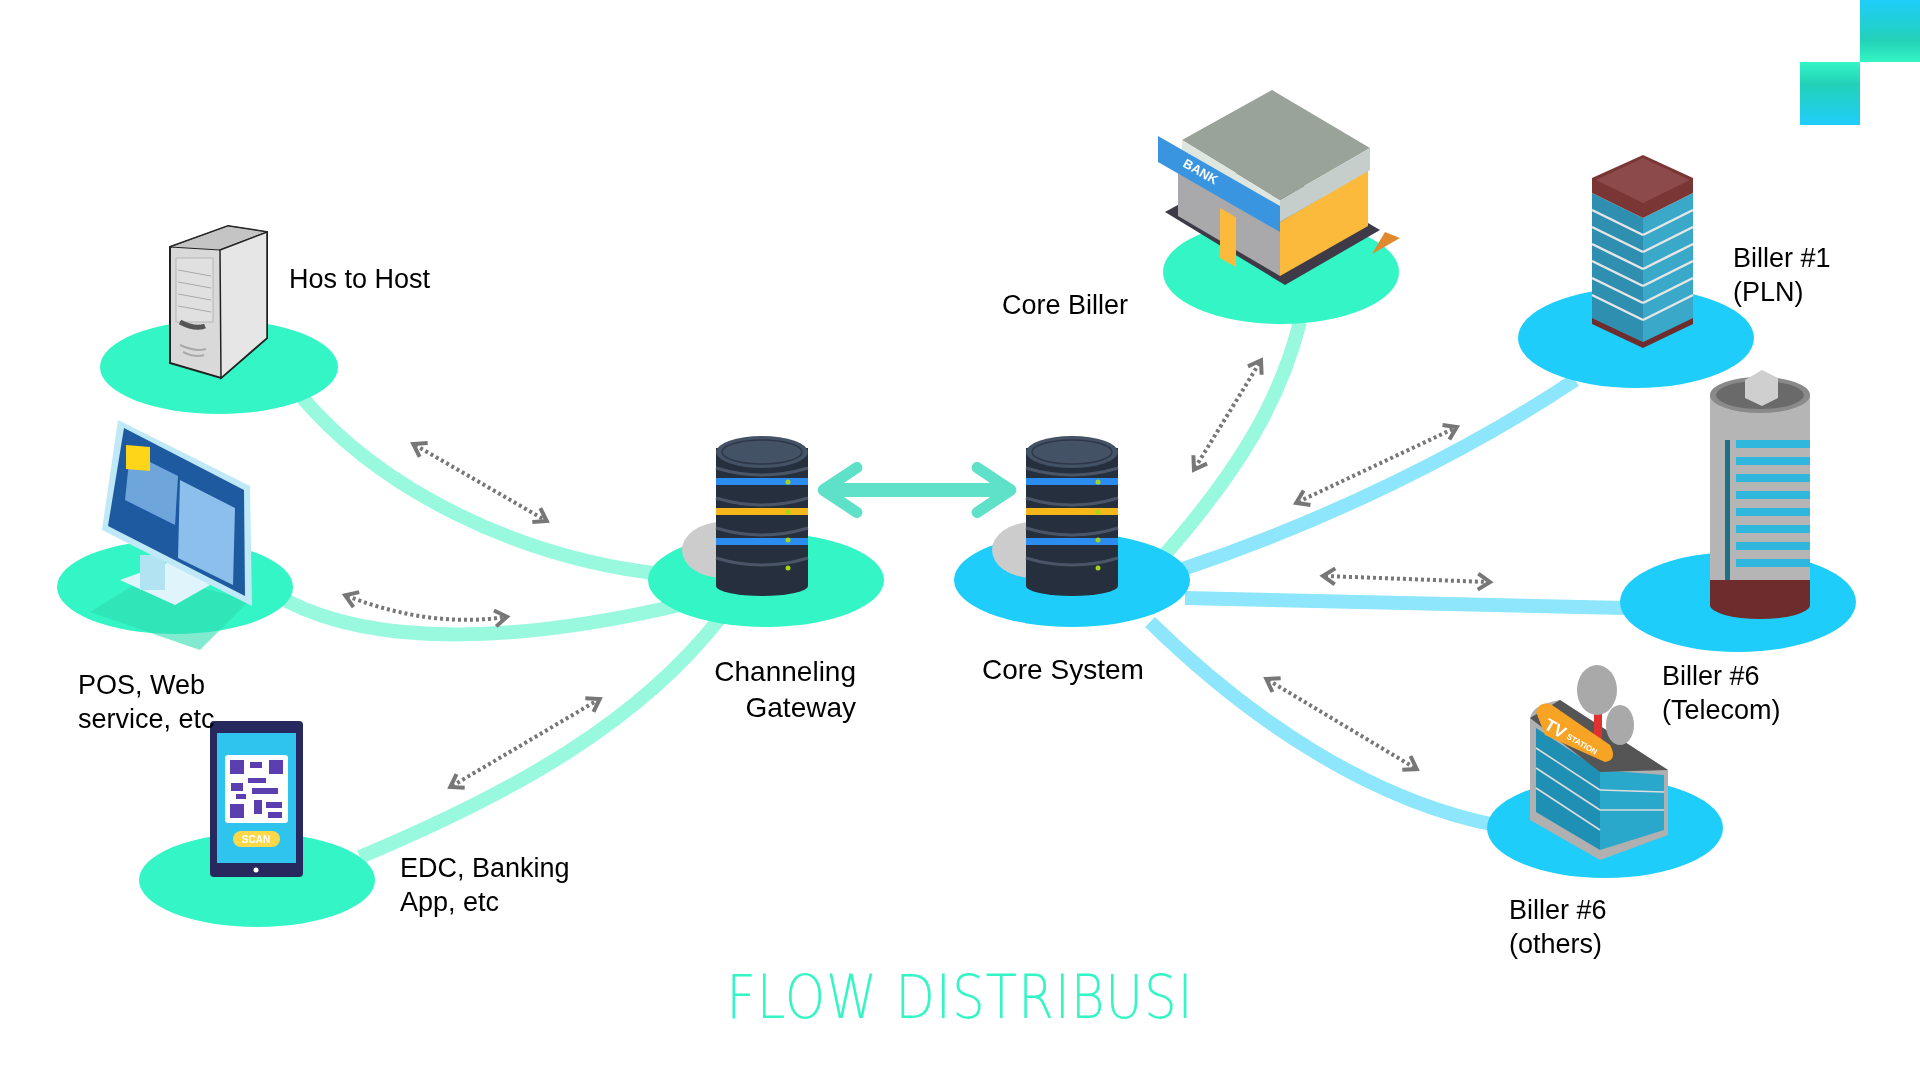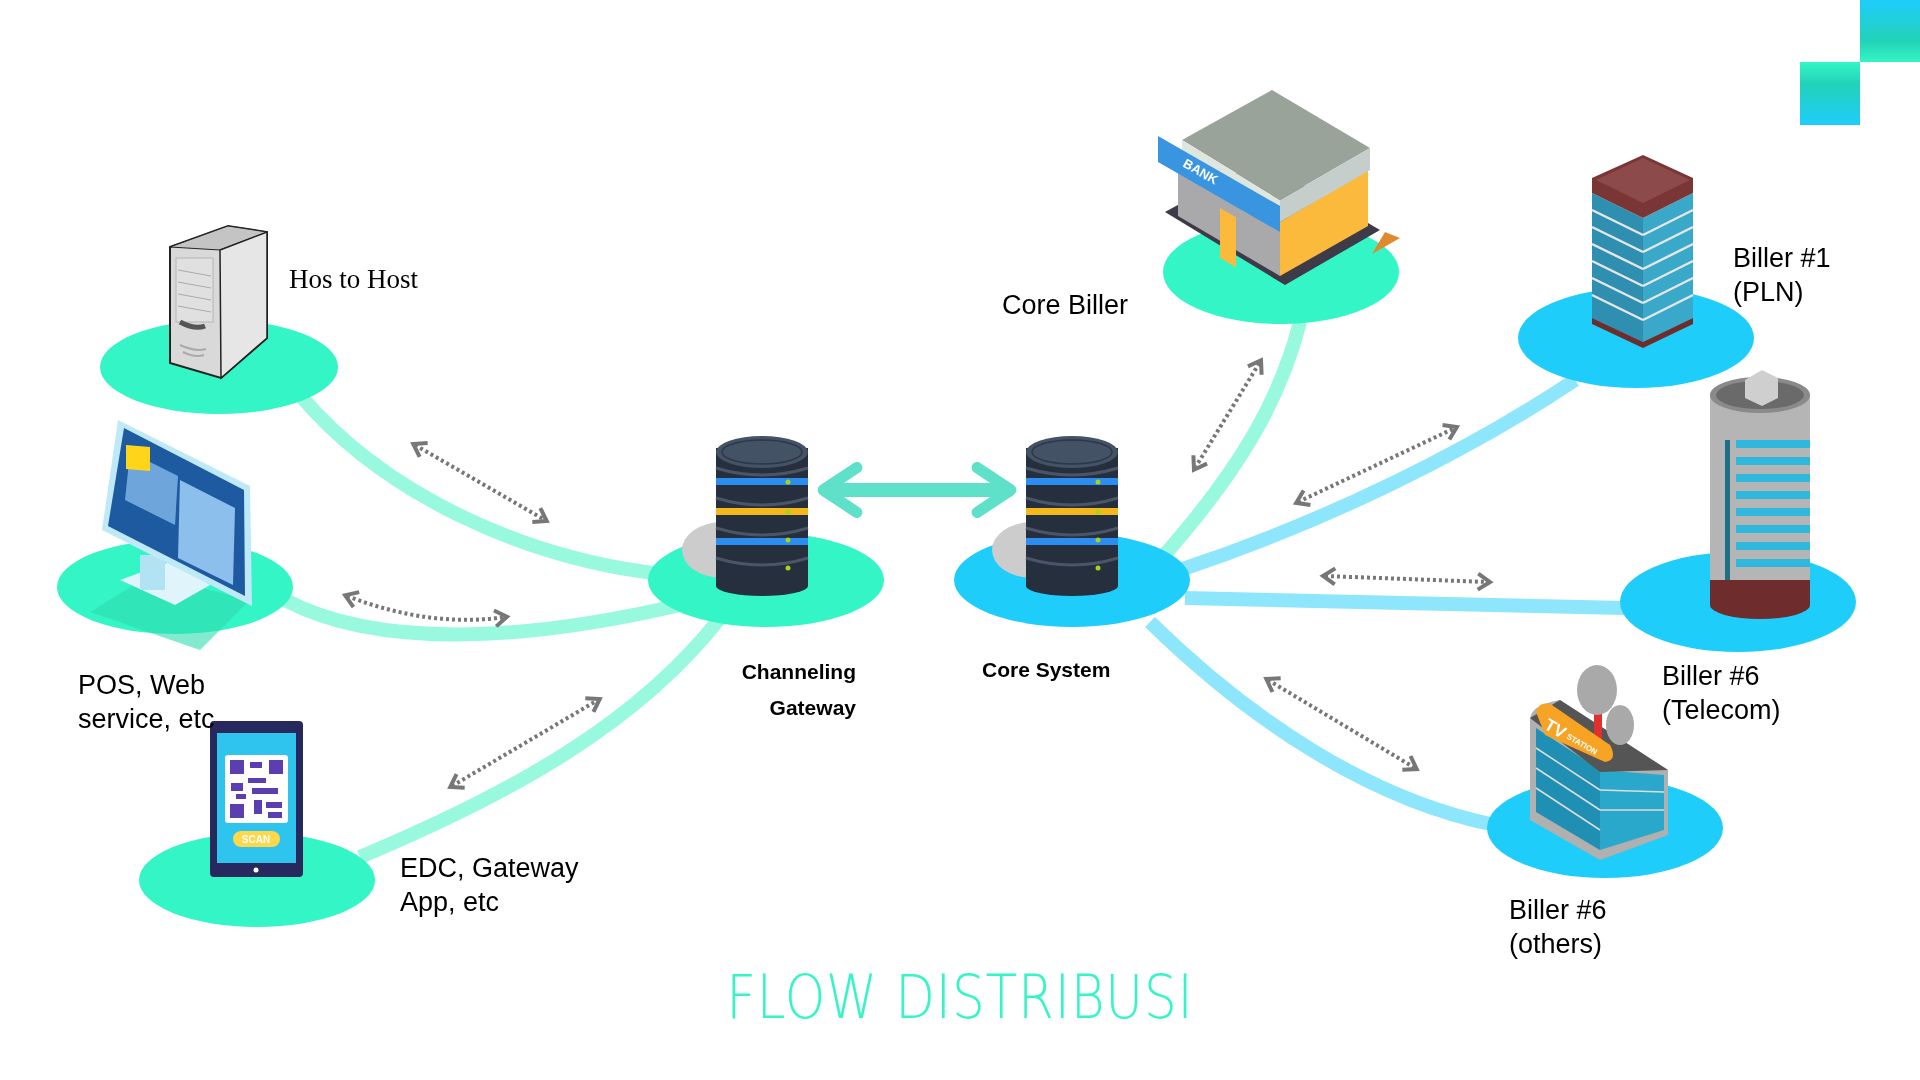--- a/index.html
+++ b/index.html
@@ -1,19 +1,19 @@
 <!DOCTYPE html>
 <html><head>
 <meta charset="utf-8">
 <style>
   html, body { margin:0; padding:0; background:#ffffff; }
   body { width:1920px; height:1080px; position:relative; overflow:hidden; font-family:"Liberation Sans", sans-serif; }
   #stage { position:absolute; left:0; top:0; width:1920px; height:1080px; }
   .lbl { position:absolute; color:#000; font-size:27px; line-height:34px; white-space:pre-line; }
-  .lbl.bold { font-weight:bold; font-size:21px; line-height:36px; }
+  .lbl.bold { font-weight:normal; font-size:28px; line-height:36px; }
   .title { position:absolute; left:0; width:1920px; top:962px; text-align:center; font-family:"DejaVu Sans", sans-serif; font-weight:200; font-size:60px; letter-spacing:1px; color:#34f5c5; transform:scaleX(0.86); transform-origin:center; }
   .corner1 { position:absolute; left:1860px; top:0; width:60px; height:62px; background:linear-gradient(to bottom,#1fcdfb 0%,#22d2b8 65%,#34f5c5 100%); }
   .corner2 { position:absolute; left:1800px; top:62px; width:60px; height:63px; background:linear-gradient(to bottom,#34f5c5 0%,#22d2b8 35%,#1fcdfb 100%); }
 </style>
 </head>
 <body>
 
 <div id="stage">
 <svg width="1920" height="1080" viewBox="0 0 1920 1080" xmlns="http://www.w3.org/2000/svg">
   <defs>
@@ -215,24 +215,24 @@
     <rect x="1594" y="700" width="8" height="45" fill="#e03030"></rect>
     <ellipse cx="1597" cy="690" rx="20" ry="25" fill="#a9a9a9"></ellipse>
     <ellipse cx="1620" cy="725" rx="14" ry="20" fill="#a9a9a9"></ellipse>
     <path d="M1536,712 Q1540,700 1552,705 L1610,745 Q1618,760 1605,762 L1545,735 Z" fill="#f7a323"></path>
     <text x="1543" y="728" font-family="Liberation Sans, sans-serif" font-weight="bold" font-size="17" fill="#ffffff" transform="rotate(30 1543 728)">TV</text>
     <text x="1566" y="738" font-family="Liberation Sans, sans-serif" font-weight="bold" font-size="8" fill="#ffffff" transform="rotate(30 1566 738)">STATION</text>
   </g>
 </svg>
 
 
-<div class="lbl" style="left:289px;top:262px;font-family:Liberation Serif, serif;">Hos to Host</div>
+<div class="lbl" style="left:289px;top:262px;">Hos to Host</div>
 <div class="lbl" style="left:78px;top:668px;">POS, Web
 service, etc</div>
-<div class="lbl" style="left:400px;top:851px;">EDC, Gateway
+<div class="lbl" style="left:400px;top:851px;">EDC, Banking
 App, etc</div>
 <div class="lbl bold" style="left:680px;top:654px;width:176px;text-align:right;">Channeling
 Gateway</div>
 <div class="lbl bold" style="left:982px;top:652px;">Core System</div>
 <div class="lbl" style="left:1002px;top:288px;">Core Biller</div>
 <div class="lbl" style="left:1733px;top:241px;">Biller #1
 (PLN)</div>
 <div class="lbl" style="left:1662px;top:659px;">Biller #6
 (Telecom)</div>
 <div class="lbl" style="left:1509px;top:893px;">Biller #6

